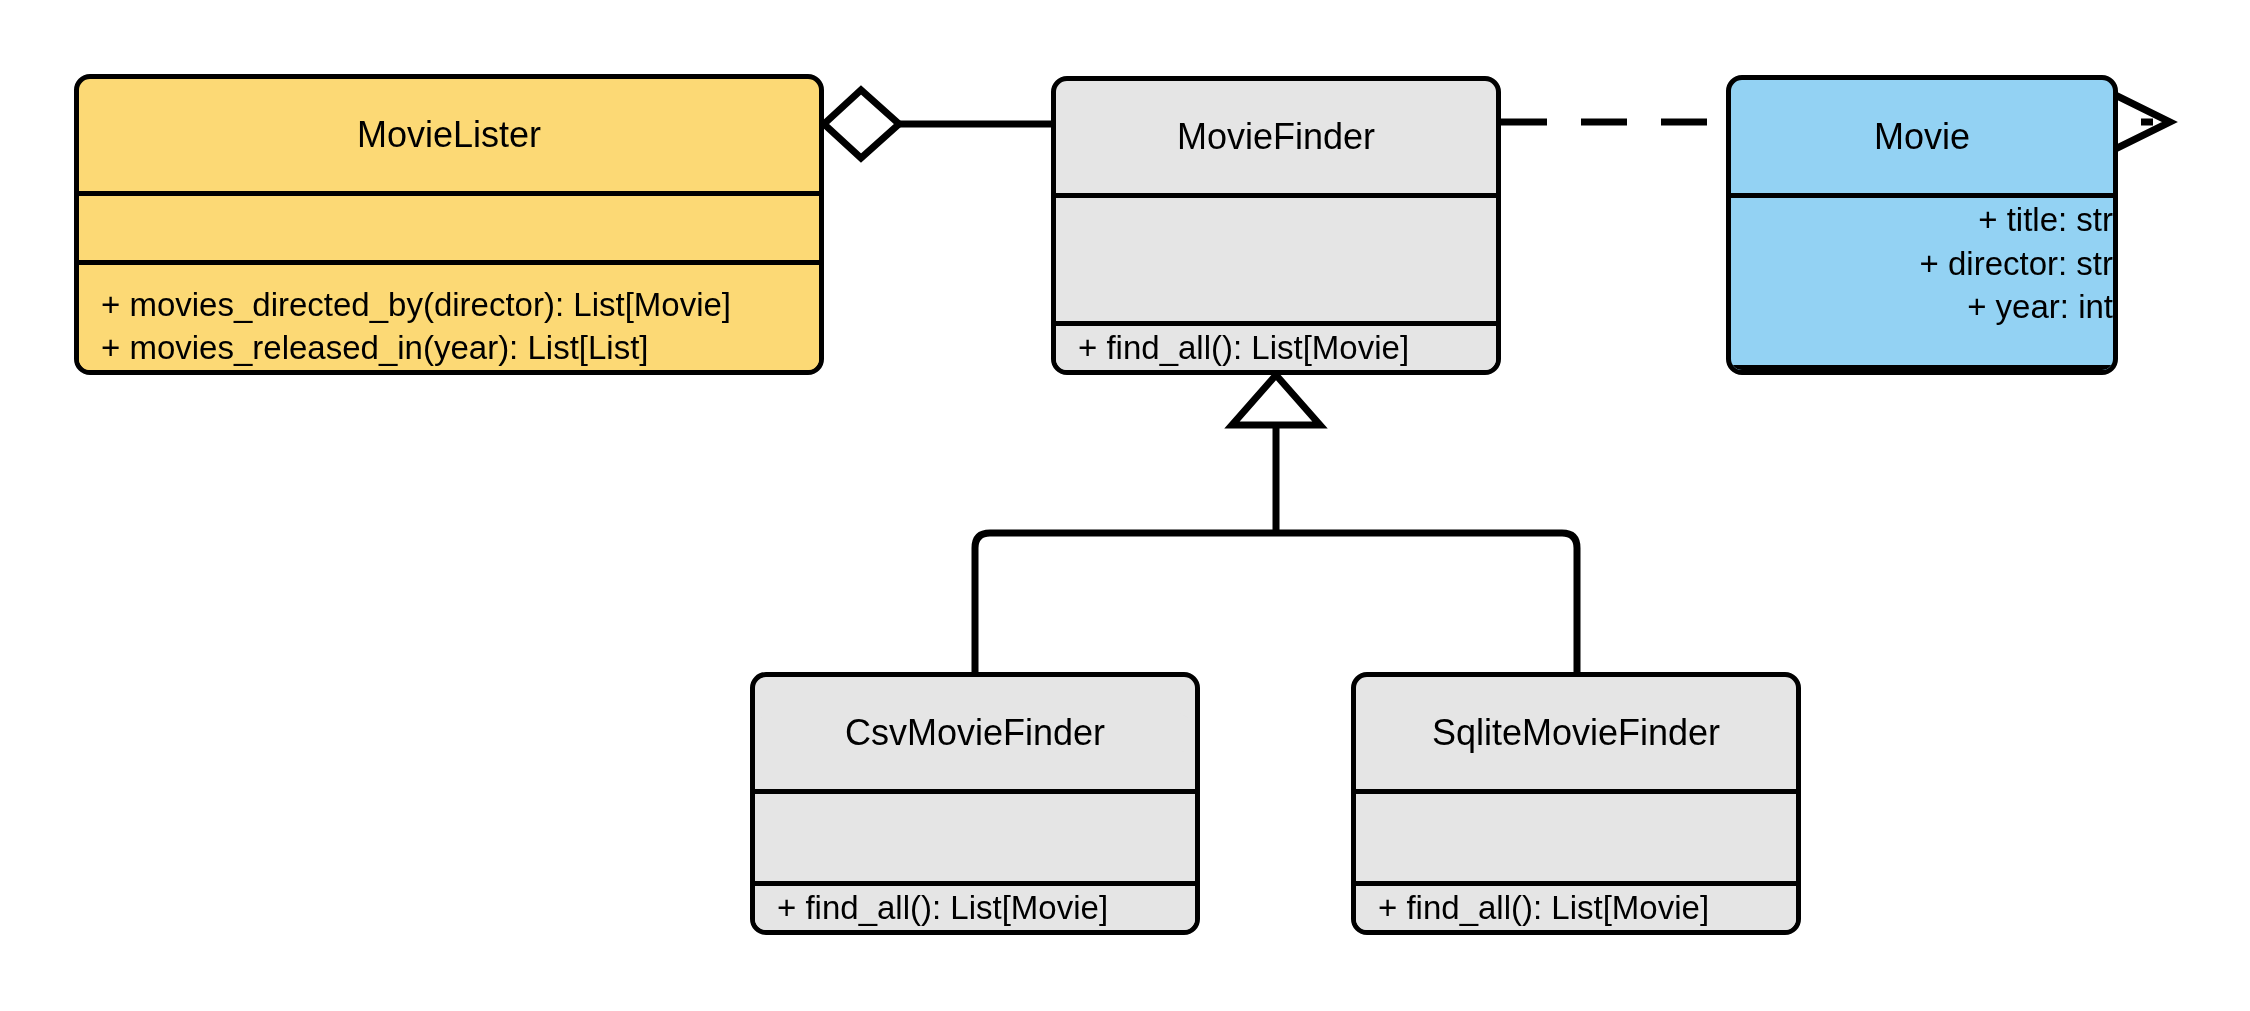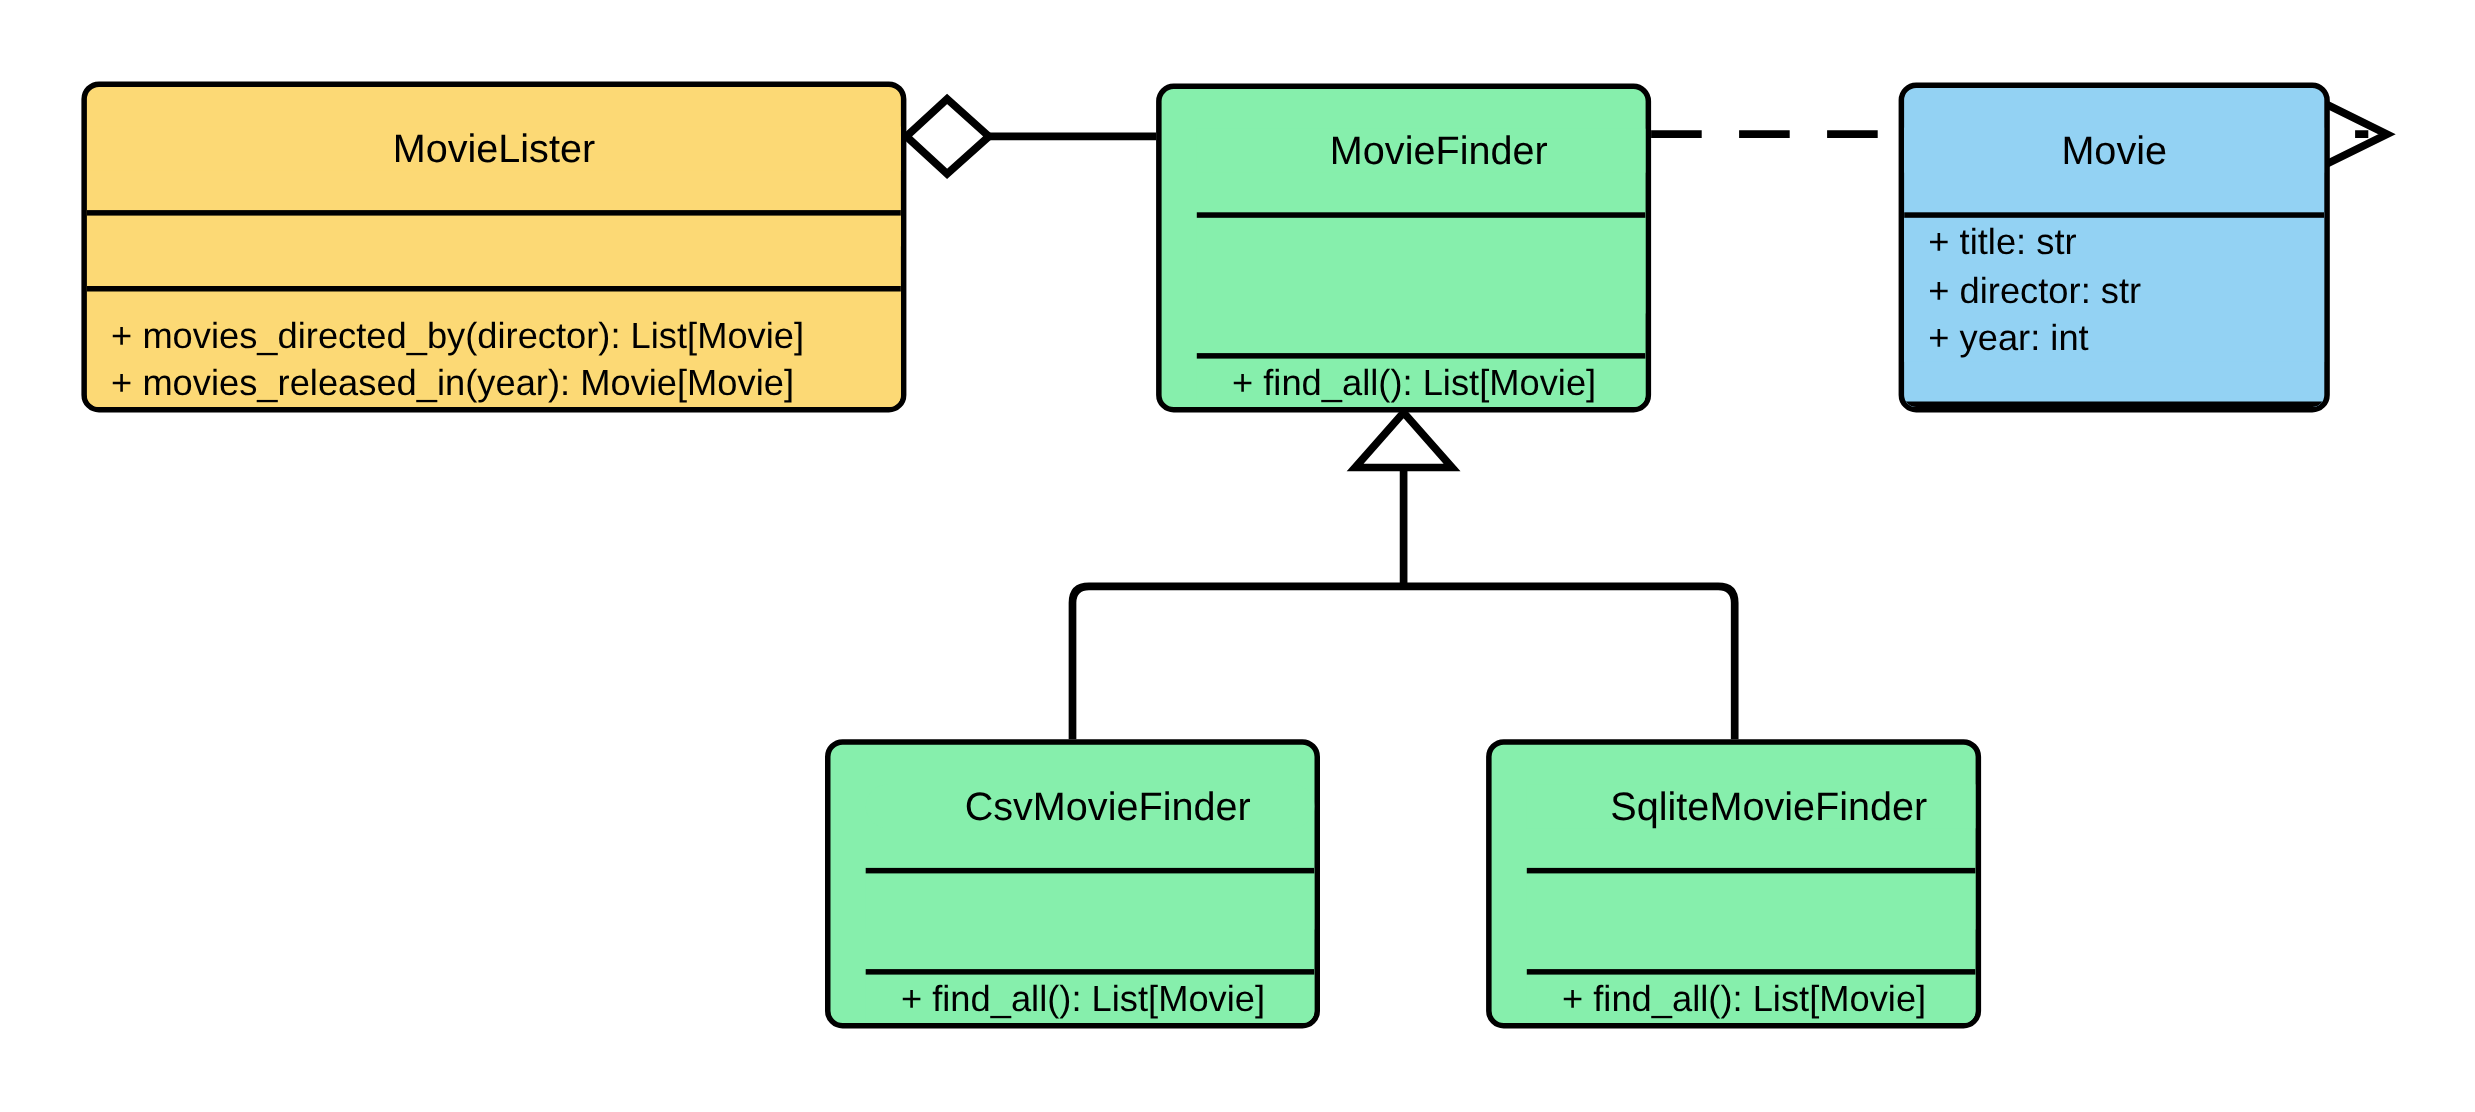--- a/index.html
+++ b/index.html
@@ -70,21 +70,21 @@
     white-space: nowrap;
   }
   .member {
     font-size: 33px;
     color: #000000;
     line-height: 1.32;
     white-space: nowrap;
   }
   
   .fill-yellow { background: #fcd975; }
-  .fill-green  { background: #86efac; padding-left: 32px; }
+  .fill-green  { background: #e5e5e5; }
   .fill-blue   { background: #93d2f3; }
 </style>
 </head>
 <body>
 
 <div id="canvas">
 
   <svg id="edges" viewBox="0 0 2250 1011" width="2250" height="1011" xmlns="http://www.w3.org/2000/svg">
 
     <g>
@@ -107,39 +107,39 @@
     </g>
   </svg>
 
   <div class="uml-class fill-yellow" style="left:74px; top:74px; width:750px; height:301px;">
     <div class="compartment cmp-name fill-yellow" style="height:63px;">
       <span class="class-title">MovieLister</span>
     </div>
     <div class="compartment cmp-members fill-yellow" style="height:91px;"></div>
     <div class="compartment cmp-members top-aligned fill-yellow" style="flex:1 1 auto;">
       <div class="member">+ movies_directed_by(director): List[Movie]</div>
-      <div class="member">+ movies_released_in(year): Movie[Movie]</div>
+      <div class="member">+ movies_released_in(year): List[List]</div>
     </div>
   </div>
 
   <div class="uml-class fill-green" style="left:1051px; top:76px; width:450px; height:299px;">
     <div class="compartment cmp-name fill-green" style="height:60px;">
       <span class="class-title">MovieFinder</span>
     </div>
     <div class="compartment cmp-members fill-green" style="height:140px;"></div>
     <div class="compartment cmp-members fill-green" style="flex:1 1 auto;">
       <div class="member">+ find_all(): List[Movie]</div>
     </div>
   </div>
 
   <div class="uml-class fill-blue" style="left:1726px; top:75px; width:392px; height:300px;">
     <div class="compartment cmp-name fill-blue" style="height:64px;">
       <span class="class-title">Movie</span>
     </div>
-    <div class="compartment cmp-members fill-blue" style="height:151px;">
+    <div class="compartment cmp-members fill-blue" style="height:151px;text-align:right;">
       <div class="member">+ title: str</div>
       <div class="member">+ director: str</div>
       <div class="member">+ year: int</div>
     </div>
     <div class="compartment cmp-members fill-blue" style="flex:1 1 auto;"></div>
   </div>
 
   <div class="uml-class fill-green" style="left:750px; top:672px; width:450px; height:263px;">
     <div class="compartment cmp-name fill-green" style="height:63px;border-radius:22px;">
       <span class="class-title">CsvMovieFinder</span>

